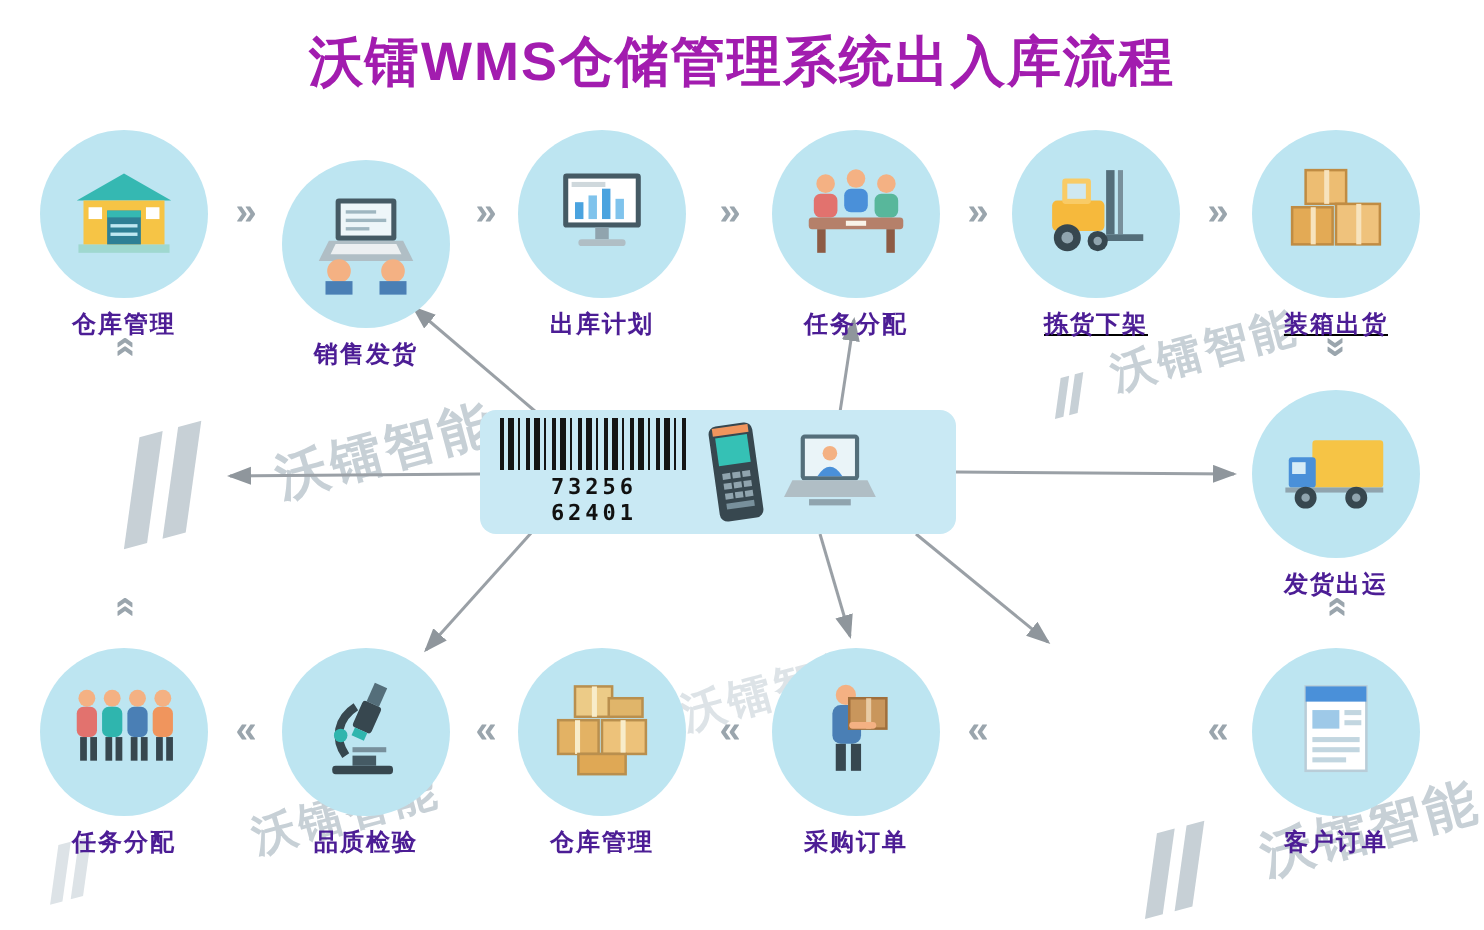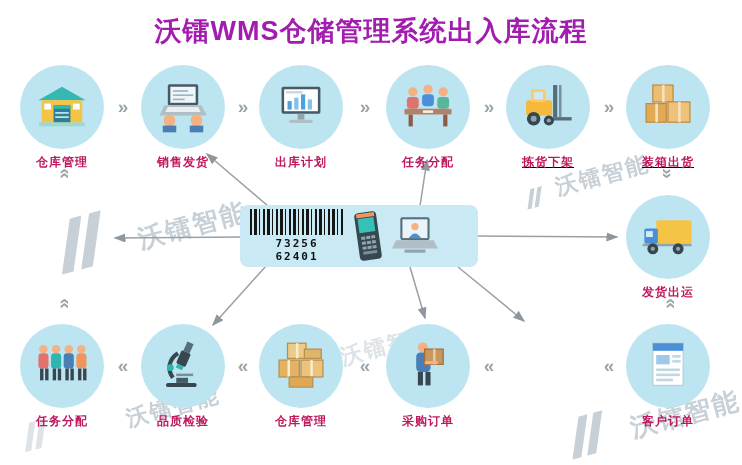--- a/index.html
+++ b/index.html
@@ -6,21 +6,21 @@
   html,body { background:#ffffff; }
   body { font-family:"Liberation Sans", sans-serif; }
   .canvas { position:relative; width:742px; height:465px; background:#ffffff; overflow:hidden; }
 
   .title { position:absolute; top:13px; left:0; width:100%; text-align:center;
            font-size:27px; font-weight:bold; color:#a21caf; letter-spacing:1px; z-index:3; }
 
   .node { position:absolute; width:96px; display:flex; flex-direction:column; align-items:center; z-index:2; }
   .circle { width:84px; height:84px; border-radius:50%; background:#bde5f1;
             display:flex; align-items:center; justify-content:center; overflow:hidden; }
-  .label { margin-top:5px; font-size:12px; font-weight:bold; color:#be185d; letter-spacing:1px; white-space:nowrap;text-align:right; }
+  .label { margin-top:5px; font-size:12px; font-weight:bold; color:#4c1d95; letter-spacing:1px; white-space:nowrap;text-align:right; }
 
   .chev { position:absolute; width:24px; text-align:center; font-size:19px; font-weight:bold;
           color:#9aa5ad; z-index:2; line-height:1; }
   .chev.up   { transform:rotate(-90deg); }
   .chev.down { transform:rotate(90deg); }
 
   .centerbox { position:absolute; left:240px; top:205px; width:238px; height:62px;
                background:#c9e9f4; border-radius:8px; display:flex; align-items:center;
                padding:0 10px; gap:8px; z-index:2; }
   .barcode { width:94px; }
@@ -110,21 +110,21 @@
         <rect x="22" y="30" width="20" height="4" fill="#35b8b2"></rect>
         <rect x="11" y="28" width="8" height="7" fill="#ffffff"></rect>
         <rect x="45" y="28" width="8" height="7" fill="#ffffff"></rect>
         <rect x="24" y="38" width="16" height="2" fill="#bfe8f2"></rect>
         <rect x="24" y="43" width="16" height="2" fill="#bfe8f2"></rect>
       </svg>
     </div>
     <div class="label">仓库管理</div>
   </div>
 
-  <div class="node" style="left:135px; top:65px;">
+  <div class="node" style="left:135px; top:80px;">
     <div class="circle">
       <svg width="54" height="54" viewBox="0 0 64 64">
         <rect x="14" y="5" width="36" height="25" rx="2" fill="#455a64"></rect>
         <rect x="17" y="8" width="30" height="19" fill="#eef6f9"></rect>
         <rect x="20" y="12" width="18" height="2" fill="#9fb6c0"></rect>
         <rect x="20" y="17" width="24" height="2" fill="#9fb6c0"></rect>
         <rect x="20" y="22" width="14" height="2" fill="#9fb6c0"></rect>
         <polygon points="10,30 54,30 60,42 4,42" fill="#b0bec5"></polygon>
         <polygon points="14,32 50,32 53,38 11,38" fill="#eceff1"></polygon>
         <circle cx="16" cy="48" r="7" fill="#f4b183"></circle>

